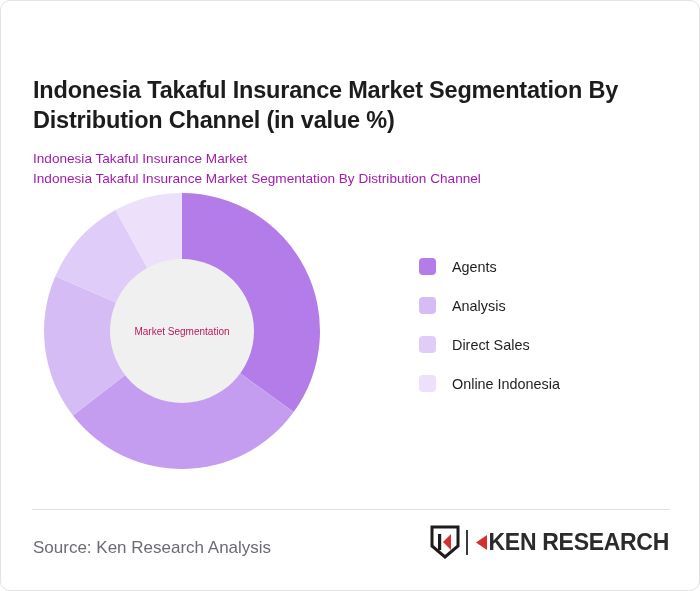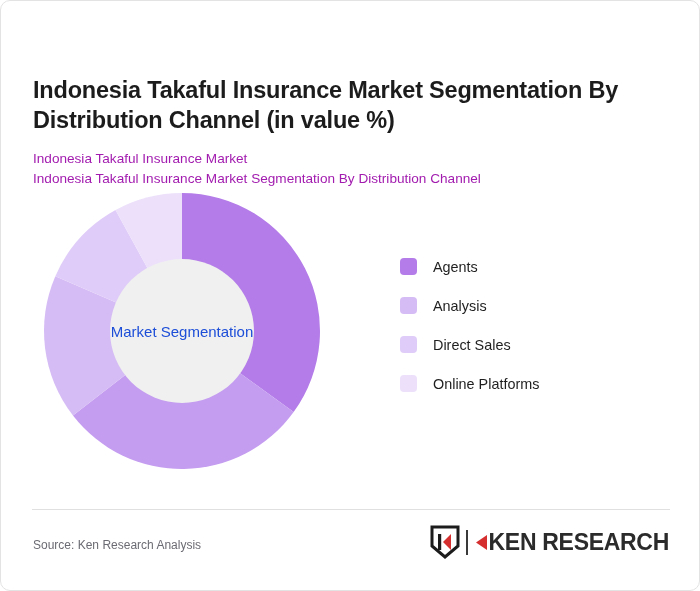--- a/index.html
+++ b/index.html
@@ -72,29 +72,29 @@
     left: 0;
     top: 0;
     width: 300px;
     height: 310px;
     display: flex;
     align-items: center;
     justify-content: center;
     pointer-events: none;
   }
   #center-label span {
-    font-size: 15px;
-    color: #1d4ed8;
+    font-size: 10px;
+    color: #be185d;
     text-align: left;
   }
 
   
   #legend {
     position: absolute;
-    left: 399px;
+    left: 418px;
     top: 78px;
     width: 250px;
   }
   .legend-item {
     display: flex;
     align-items: center;
     height: 39px;
   }
   .legend-swatch {
     width: 17px;
@@ -115,21 +115,21 @@
     left: 31px;
     top: 508px;
     width: 638px;
     height: 1px;
     background: #e0e0e0;
   }
   #source-text {
     position: absolute;
     left: 32px;
     top: 537px;
-    font-size: 12px;
+    font-size: 17px;
     color: #6b6b73;
   }
   #logo {
     position: absolute;
     right: 30px;
     top: 524px;
     display: flex;
     align-items: center;
     height: 34px;
   }
@@ -204,21 +204,21 @@
         <div class="legend-item">
           <span class="legend-swatch" style="background: rgb(214, 188, 245);"></span>
           <span class="legend-label">Analysis</span>
         </div>
         <div class="legend-item">
           <span class="legend-swatch" style="background: rgb(224, 204, 248);"></span>
           <span class="legend-label">Direct Sales</span>
         </div>
         <div class="legend-item">
           <span class="legend-swatch" style="background: rgb(236, 224, 251);"></span>
-          <span class="legend-label">Online Platforms</span>
+          <span class="legend-label">Online Indonesia</span>
         </div>
       </div>
   </div>
 
   <div id="divider"></div>
   <div id="source-text">Source: Ken Research Analysis</div>
 
   <div id="logo">
     <svg id="logo-mark" viewBox="0 0 30 34">
       <path d="M2 2 H28 V21 L15 32 L2 21 Z" fill="#ffffff" stroke="#1c1c1c" stroke-width="3"></path>

